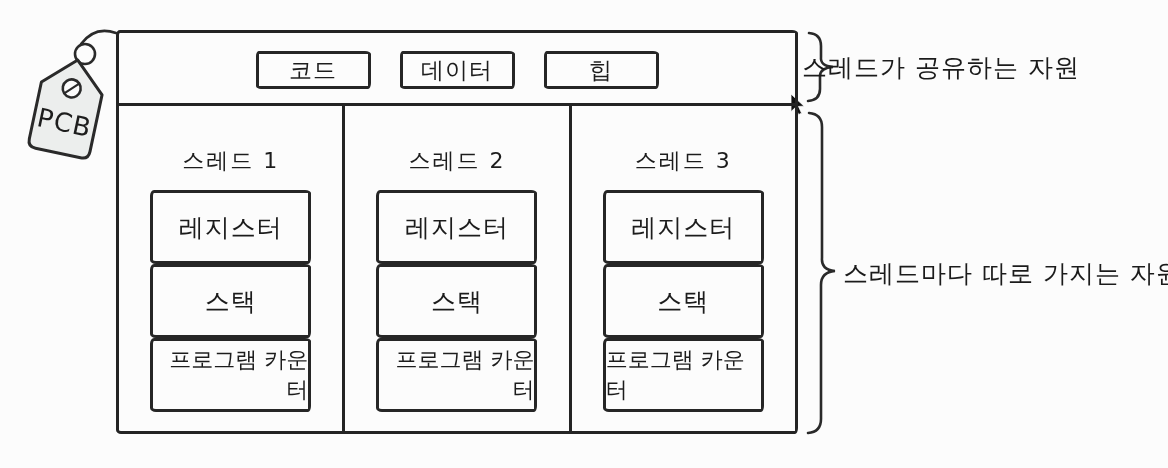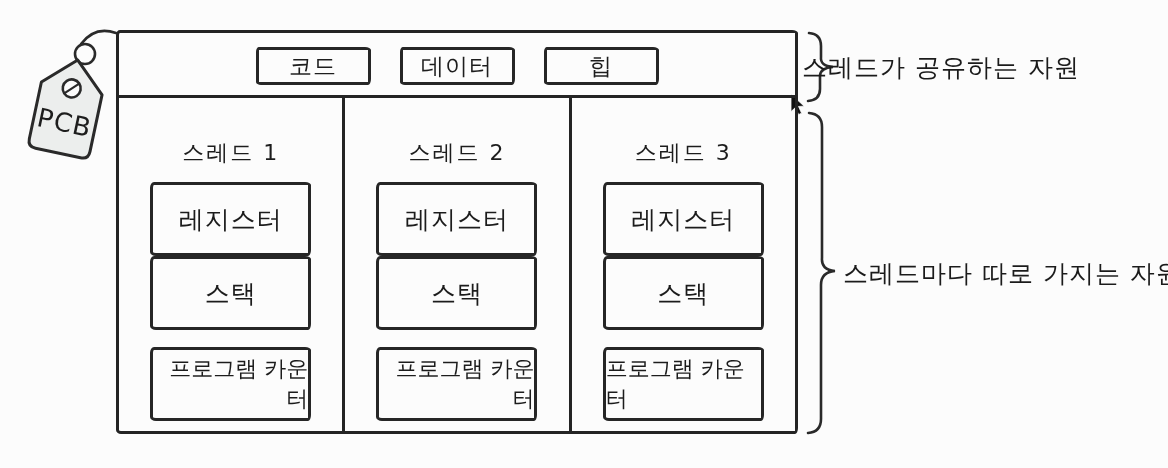--- a/index.html
+++ b/index.html
@@ -31,21 +31,21 @@
     width: 682px;
     height: 404px;
     border: 3px solid #242424;
     border-radius: 4px 6px 3px 5px / 5px 3px 6px 4px;
     display: flex;
     flex-direction: column;
     background: transparent;
   }
   
   .shared-row {
-    height: 65px;
+    height: 73px;
     border-bottom: 3px solid #242424;
     display: flex;
     align-items: center;
     justify-content: center;
     gap: 29px;
     padding-top: 4px;
   }
   .res-box {
     width: 115px;
     height: 38px;
@@ -83,21 +83,21 @@
     border-radius: 4px 6px 3px 6px / 6px 3px 6px 4px;
     display: flex;
     align-items: center;
     justify-content: center;
     font-size: 25px;
     letter-spacing: 1px;
     color: #1c1c1c;
   }
   .thread-box.first { margin-top: 14px; }
   .thread-box.mid   { }
-  .thread-box.pc    { margin-top: 17px; font-size: 22px; letter-spacing: 0; }
+  .thread-box.pc    { font-size: 22px; letter-spacing: 0; }
   
   .anno {
     position: absolute;
     font-size: 25px;
     letter-spacing: 1px;
     color: #1b1b1b;
     white-space: nowrap;
   }
   .anno-shared { left: 802px; top: 51px; }
   .anno-thread { left: 843px; top: 257px; }

